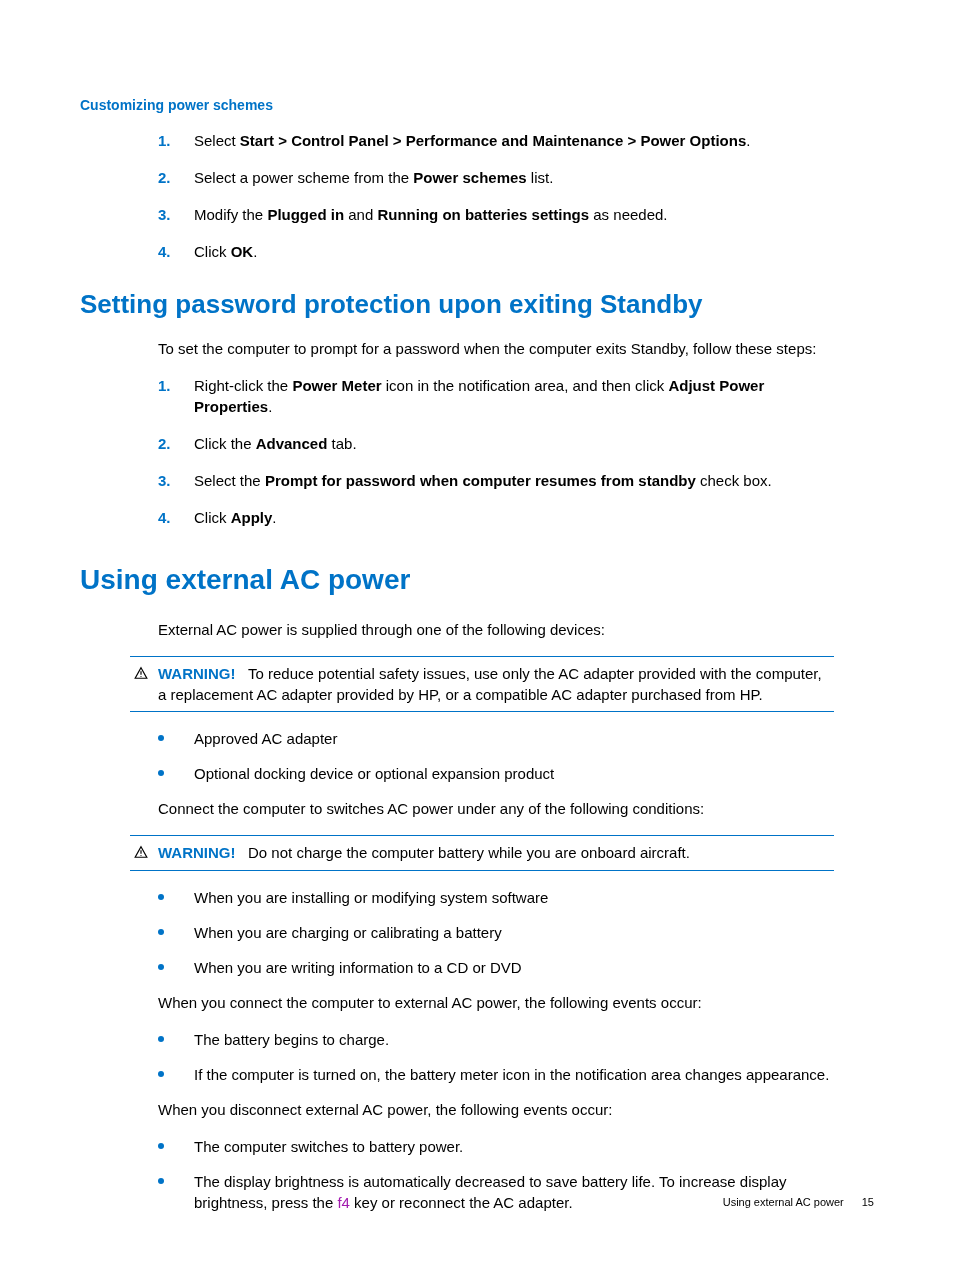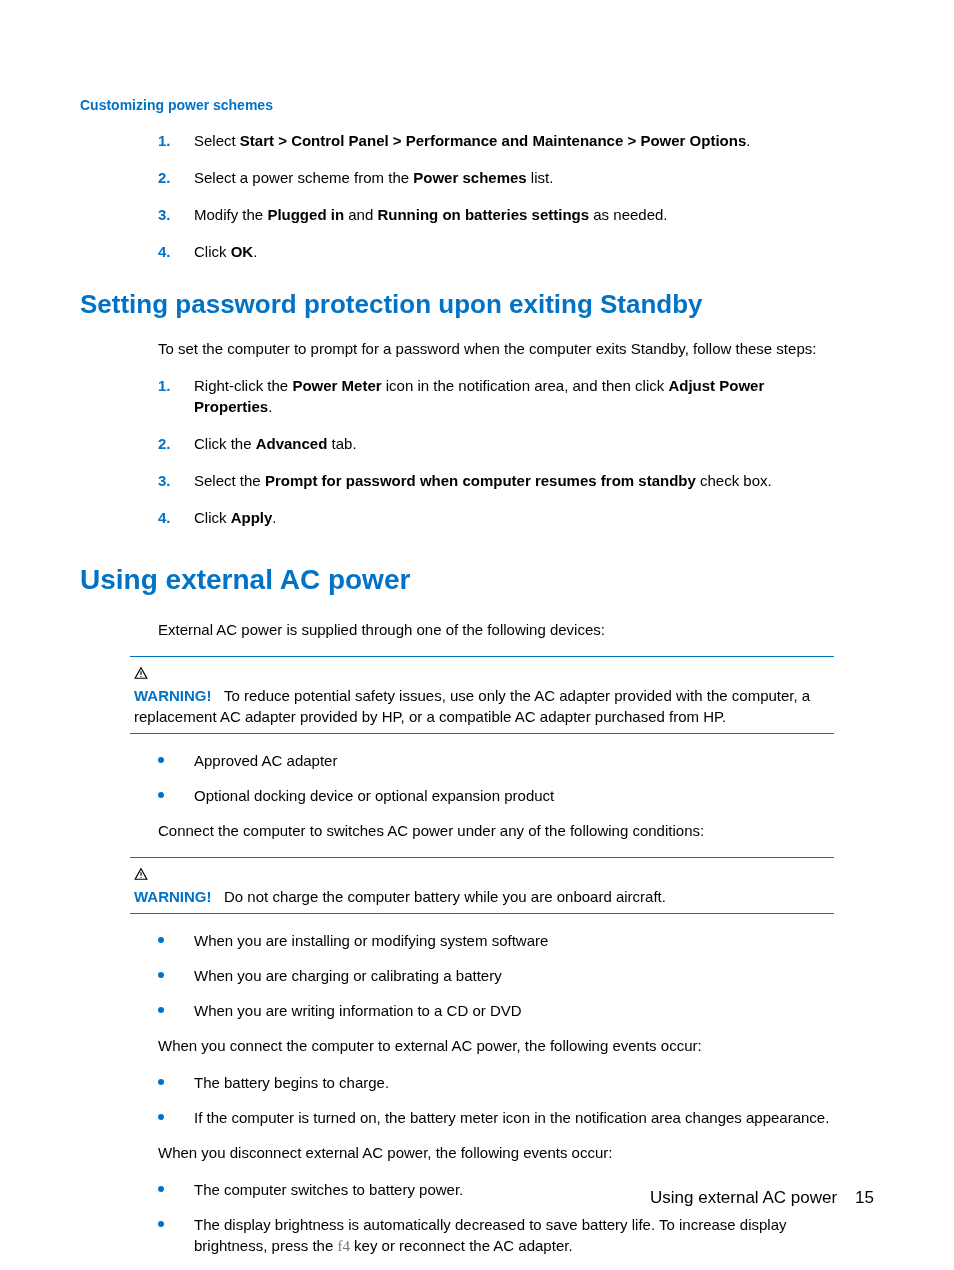--- a/index.html
+++ b/index.html
@@ -58,21 +58,20 @@
   }
   .warning-box {
     border-top: 1px solid #0073c7;
     border-bottom: 1px solid #0073c7;
     margin-left: 50px;
     margin-right: 40px;
     padding: 6px 0 6px 4px;
     display: flex;
     align-items: flex-start;
     margin-bottom: 16px;
-    flex-direction: column;
   }
   .warn-icon {
     flex-shrink: 0;
     width: 24px;
     text-align: left;
     padding-top: 1px;
   }
   .warn-icon svg { width: 14px; height: 14px; }
   .warn-body { flex: 1; }
   .warn-label {
@@ -95,26 +94,26 @@
   .bullet .dot {
     width: 6px;
     height: 6px;
     background: #0073c7;
     border-radius: 50%;
     position: absolute;
     top: 7px;
     left: 0;
   }
   .ul-txt { flex: 1; }
-  .key-f4 { color: #737373; font-family: Liberation Serif, serif; }
+  .key-f4 { color: #a21caf; }
   .footer {
     position: absolute;
     bottom: 60px;
     right: 80px;
-    font-size: 17px;
+    font-size: 11px;
   }
   .footer .pg { margin-left: 18px; }
 </style>
 </head>
 <body>
 
 <div class="h3">Customizing power schemes</div>
 <div class="ol-wrap">
   <div class="ol-item">
     <div class="ol-num">1.</div>

